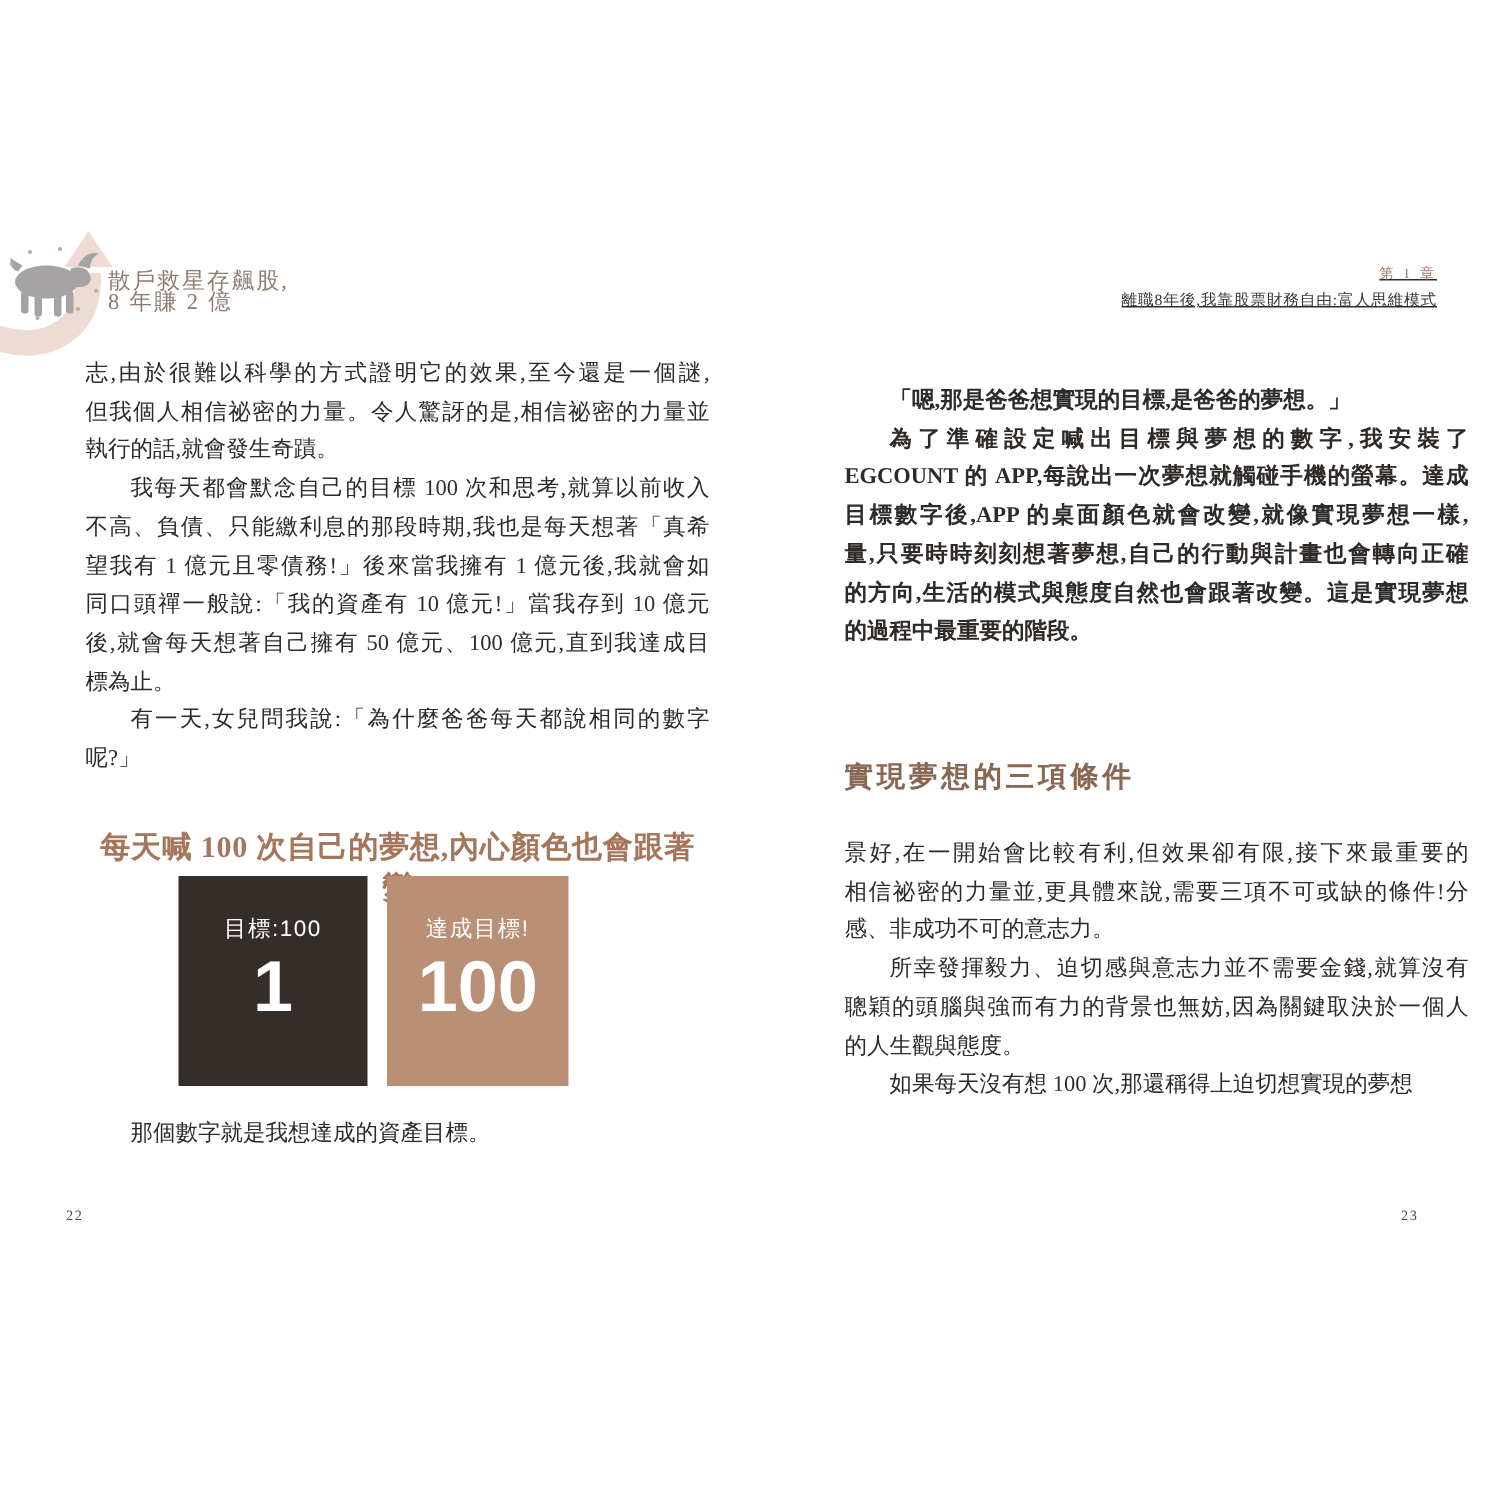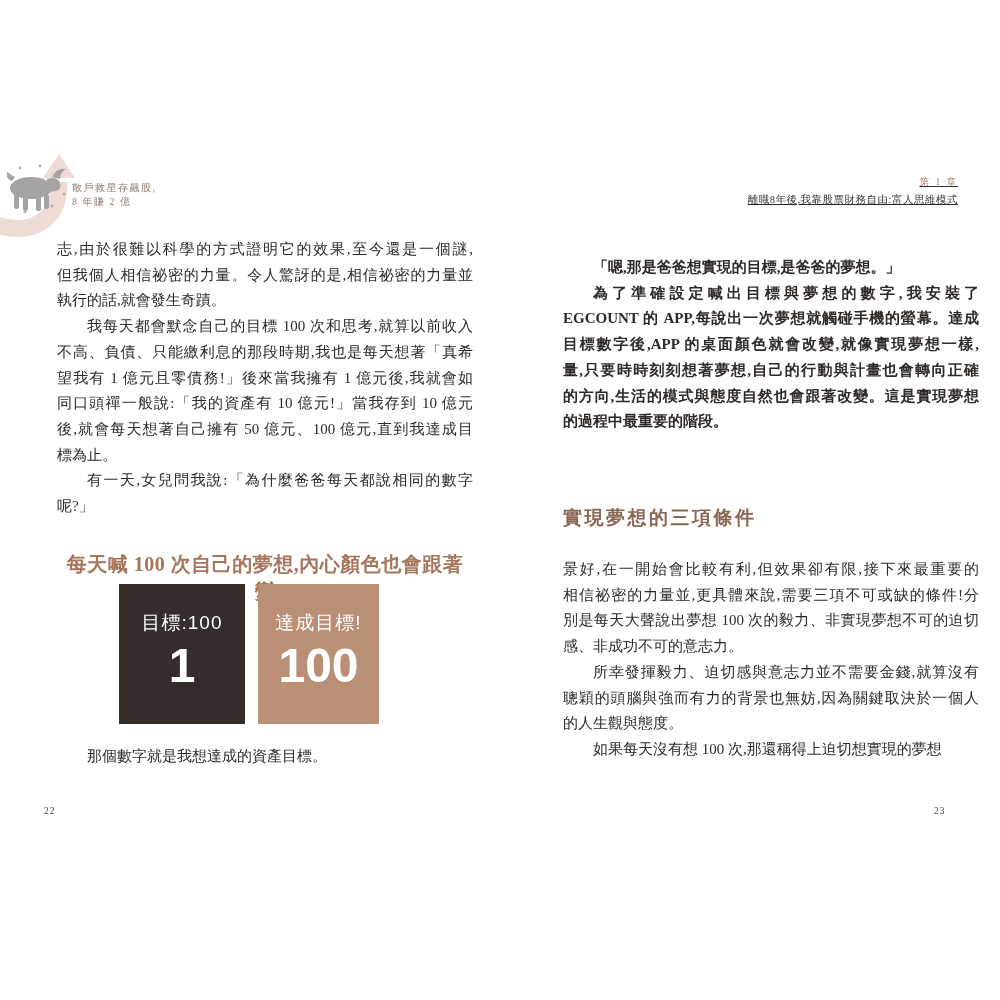--- a/index.html
+++ b/index.html
@@ -5,21 +5,21 @@
   html,body{margin:0;padding:0;}
   body{
     width:1000px;height:1000px;background:#ffffff;position:relative;
     font-family:"Liberation Serif","DejaVu Serif",serif;
     color:var(--ink,#2e2a28);
   }
   .abs{position:absolute;}
 
   
   .logo{left:0;top:146px;width:96px;height:96px;}
-  .hdr-left{left:72px;top:181px;font-size:10px;line-height:14px;
+  .hdr-left{left:72px;top:181px;font-size:15px;line-height:14px;
     color:var(--header-muted,#8d7b72);letter-spacing:1.5px;}
   .hdr-right{right:42px;top:176px;text-align:right;text-decoration:underline;}
   .chapter-label{font-size:9.5px;color:var(--accent-light,#a3786a);letter-spacing:2px;}
   .chapter-title{font-size:10.5px;color:#3a3634;letter-spacing:0.5px;margin-top:4px;}
 
   
   .col{width:416px;font-size:15px;line-height:25.7px;}
   .col-left{left:57px;top:237px;}
   .col-right{left:563px;top:255px;font-weight:bold;}
   .col-right-bottom{left:563px;top:557px;}
@@ -30,21 +30,21 @@
 
   
   .fig-caption{left:57px;top:551px;width:416px;text-align:center;
     font-family:Liberation Serif, serif;
     font-size:20px;font-weight:bold;color:var(--accent-brown,#a5755c);letter-spacing:0.5px;}
   .boxes{left:119px;top:584px;display:flex;gap:13px;}
   .sqbox{width:126px;height:140px;display:flex;flex-direction:column;align-items:center;
     font-family:"Liberation Sans","DejaVu Sans",sans-serif;color:#fff;}
   .sqbox.goal{background:var(--box-dark,#342d29);}
   .sqbox.achieved{background:var(--box-brown,#b98f75);width:121px;}
-  .sqbox .lbl{margin-top:26px;font-size:19px;letter-spacing:1px;}
+  .sqbox .lbl{margin-top:26px;font-size:15px;letter-spacing:1px;}
   .sqbox .val{margin-top:6px;font-size:48px;font-weight:bold;line-height:1;}
 
   .pagenum{font-size:9.5px;color:#4a4a4a;letter-spacing:1px;}
   .pn-left{left:44px;top:806px;}
   .pn-right{left:934px;top:806px;text-align:center;}
 
   .section-heading{left:563px;top:505px;font-size:19px;font-weight:bold;
     color:var(--accent-heading,#8a6752);letter-spacing:2.5px;}
 </style>
 </head>
@@ -136,21 +136,20 @@
       <div class="line">的過程中最重要的階段。</div>
     </div>
   </div>
 
 <div class="abs section-heading">實現夢想的三項條件</div>
 
 <div class="abs col col-right-bottom">
     <div class="para">
       <div class="line">景好,在一開始會比較有利,但效果卻有限,接下來最重要的</div>
       <div class="line">相信祕密的力量並,更具體來說,需要三項不可或缺的條件!分</div>
-      <div class="line">別是每天大聲說出夢想 100 次的毅力、非實現夢想不可的迫切</div>
       <div class="line">感、非成功不可的意志力。</div>
     </div>
     <div class="para">
       <div class="line indent">所幸發揮毅力、迫切感與意志力並不需要金錢,就算沒有</div>
       <div class="line">聰穎的頭腦與強而有力的背景也無妨,因為關鍵取決於一個人</div>
       <div class="line">的人生觀與態度。</div>
     </div>
     <div class="para">
       <div class="line indent">如果每天沒有想 100 次,那還稱得上迫切想實現的夢想</div>
     </div>

